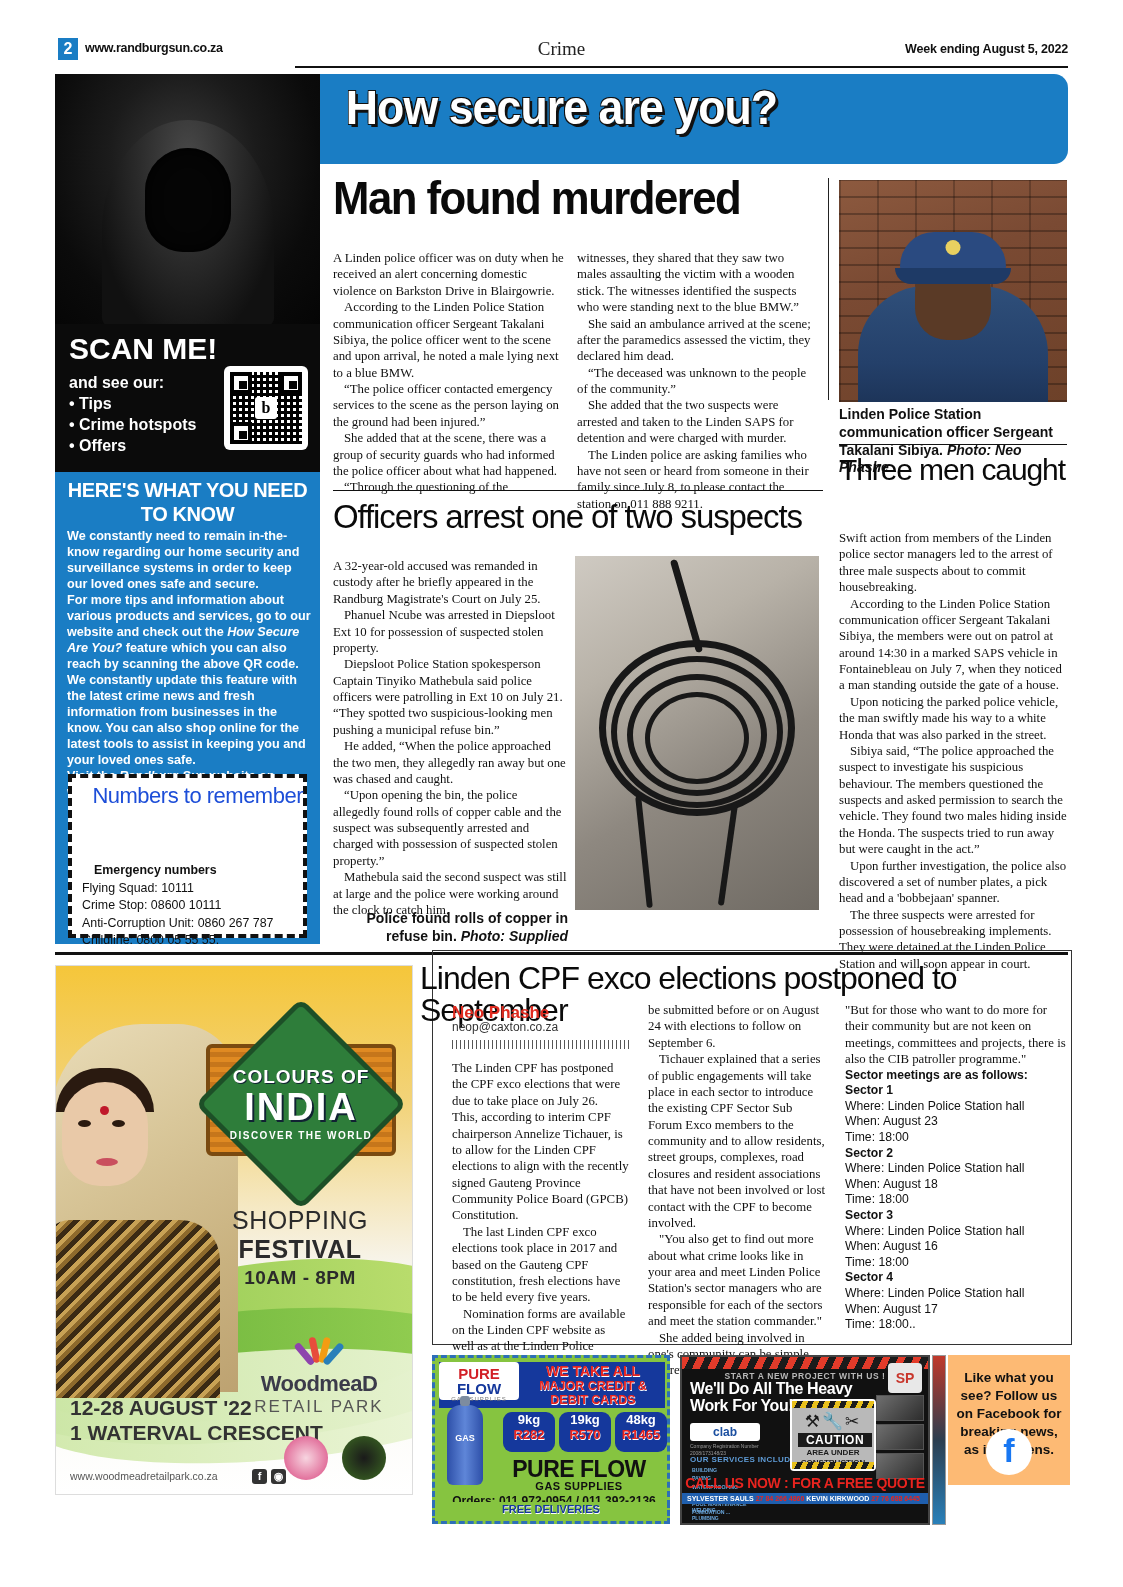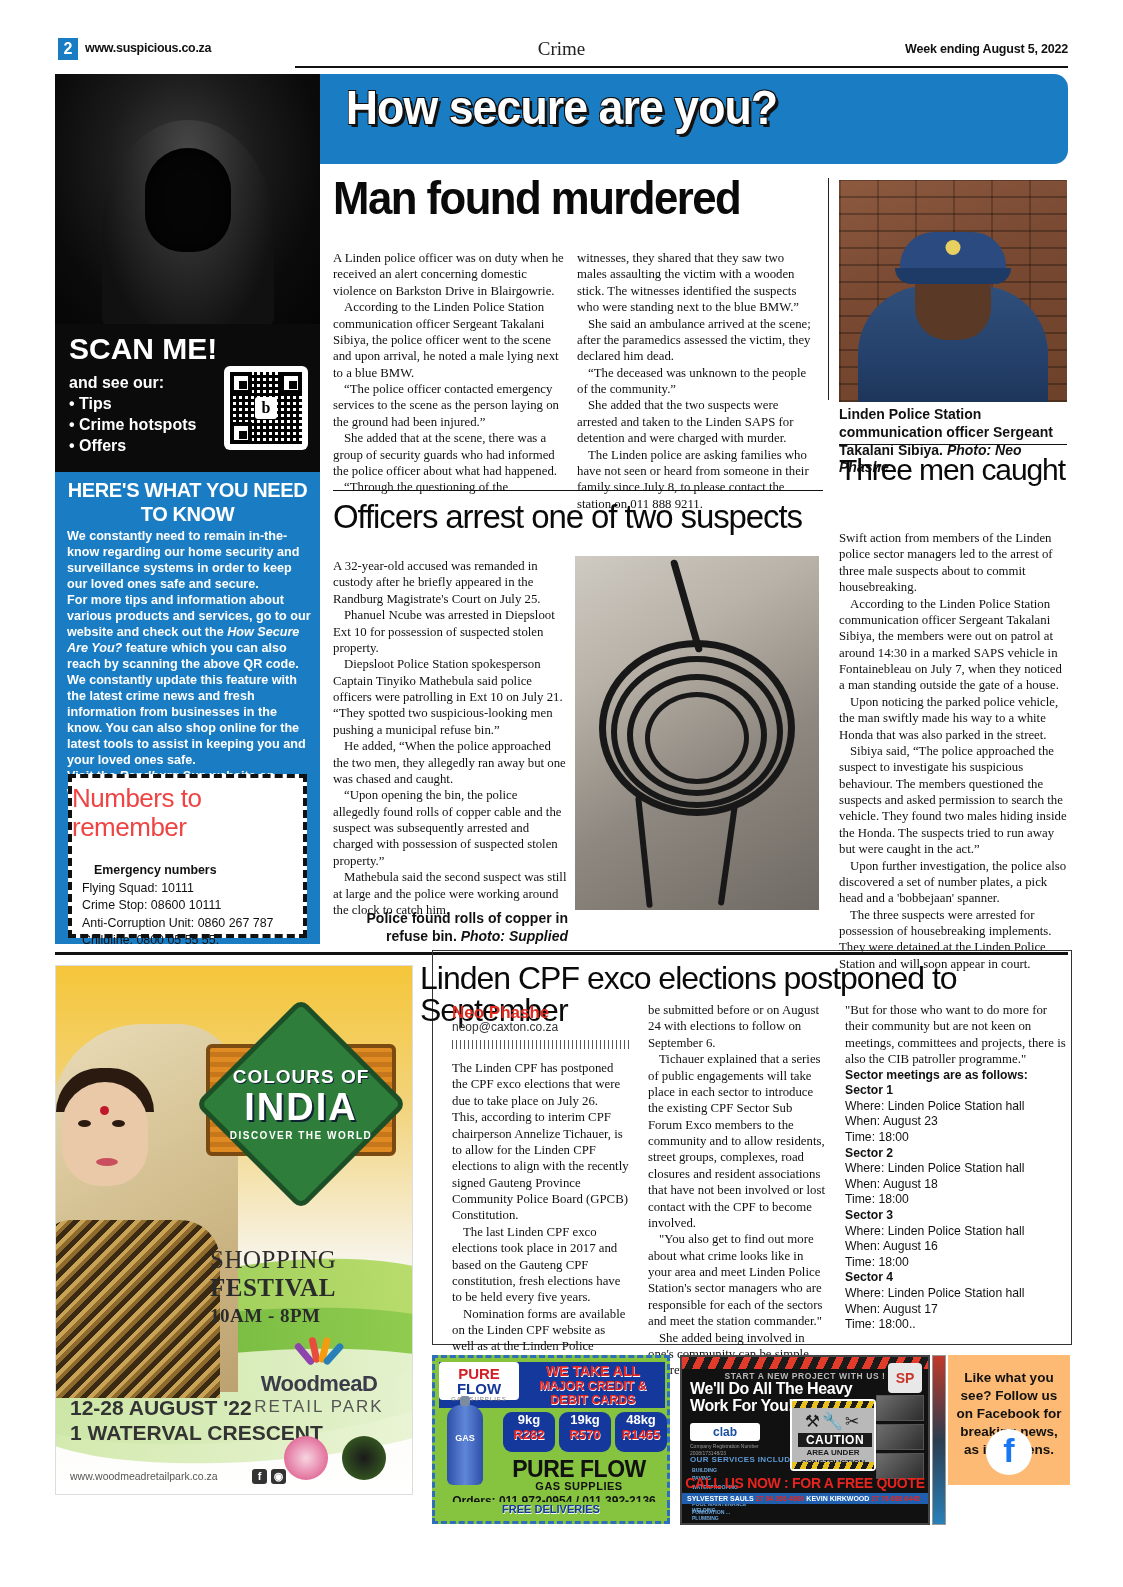--- a/index.html
+++ b/index.html
@@ -113,22 +113,22 @@
     font-family:"Liberation Sans", sans-serif; font-weight:bold; font-size:12.6px;
     color:#fff; line-height:1.27;
   }
   .rail-body i { font-style:italic; }
 
   .numbers-box {
     position:absolute; left:13px; top:700px; width:239px; height:164px;
     background:#fff; border:4px dashed #111;
   }
   .numbers-title {
-    position:absolute; left:0; top:6px; width:100%; text-align:left;
-    font-family:"Liberation Sans", sans-serif; font-size:26px; color:#ef4444;
+    position:absolute; left:0; top:6px; width:100%; text-align:right;
+    font-family:"Liberation Sans", sans-serif; font-size:22px; color:#1d4ed8;
     line-height:1.12; letter-spacing:-0.5px;
   }
   .numbers-list {
     position:absolute; left:10px; top:84px; width:226px;
     font-family:"Liberation Sans", sans-serif; font-size:12.4px; color:#111; line-height:1.42;
   }
   .numbers-list .hd { font-weight:bold;padding-left:12px; }
 
   
   .headline-main {
@@ -326,22 +326,22 @@
   .india-t3 { font-size:10px; letter-spacing:1.5px; margin-top:4px; line-height:1.2; }
   .india-rays {
     position:absolute; left:50%; top:34px; transform:translateX(-50%);
     width:104px; height:36px;
     background: conic-gradient(from 200deg at 50% 100%,
       #f7d13c 0 6deg, transparent 6deg 13deg, #f7d13c 13deg 19deg, transparent 19deg 26deg,
       #f7d13c 26deg 32deg, transparent 32deg 39deg, #f7d13c 39deg 45deg, transparent 45deg 52deg,
       #f7d13c 52deg 58deg, transparent 58deg 160deg);
   }
   .shopping-festival {
-    position:absolute; right:22px; top:240px; width:180px; text-align:left;
-    font-family:Liberation Serif, serif; color:#2b2b2b;margin-top:40px;
+    position:absolute; right:22px; top:240px; width:180px; text-align:center;
+    font-family:Liberation Sans, sans-serif; color:#2b2b2b;
   }
   .sf1 { font-size:25px; letter-spacing:.5px; }
   .sf2 { font-size:25px; font-weight:bold; letter-spacing:.5px; }
   .sf3 { font-size:19px; font-weight:bold; letter-spacing:.5px; margin-top:3px; }
   .woodmead {
     position:absolute; right:18px; top:405px; width:150px; text-align:center;
     font-family:"Liberation Sans", sans-serif;
   }
   .wm-icon {
     position:absolute; left:50%; top:-38px; transform:translateX(-50%);
@@ -538,21 +538,21 @@
     border:1px solid #999;
   }
 </style>
 </head>
 <body>
 
 <div class="page">
 
   <div class="masthead">
     <div class="folio-num">2</div>
-    <div class="folio-url">www.suspicious.co.za</div>
+    <div class="folio-url">www.randburgsun.co.za</div>
     <div class="masthead-section">Crime</div>
     <div class="masthead-date">Week ending August 5, 2022</div>
     <div class="masthead-rule"></div>
   </div>
 
   <div class="banner">
     <div class="banner-title">How secure are you?</div>
   </div>
 
   <div class="left-rail">

